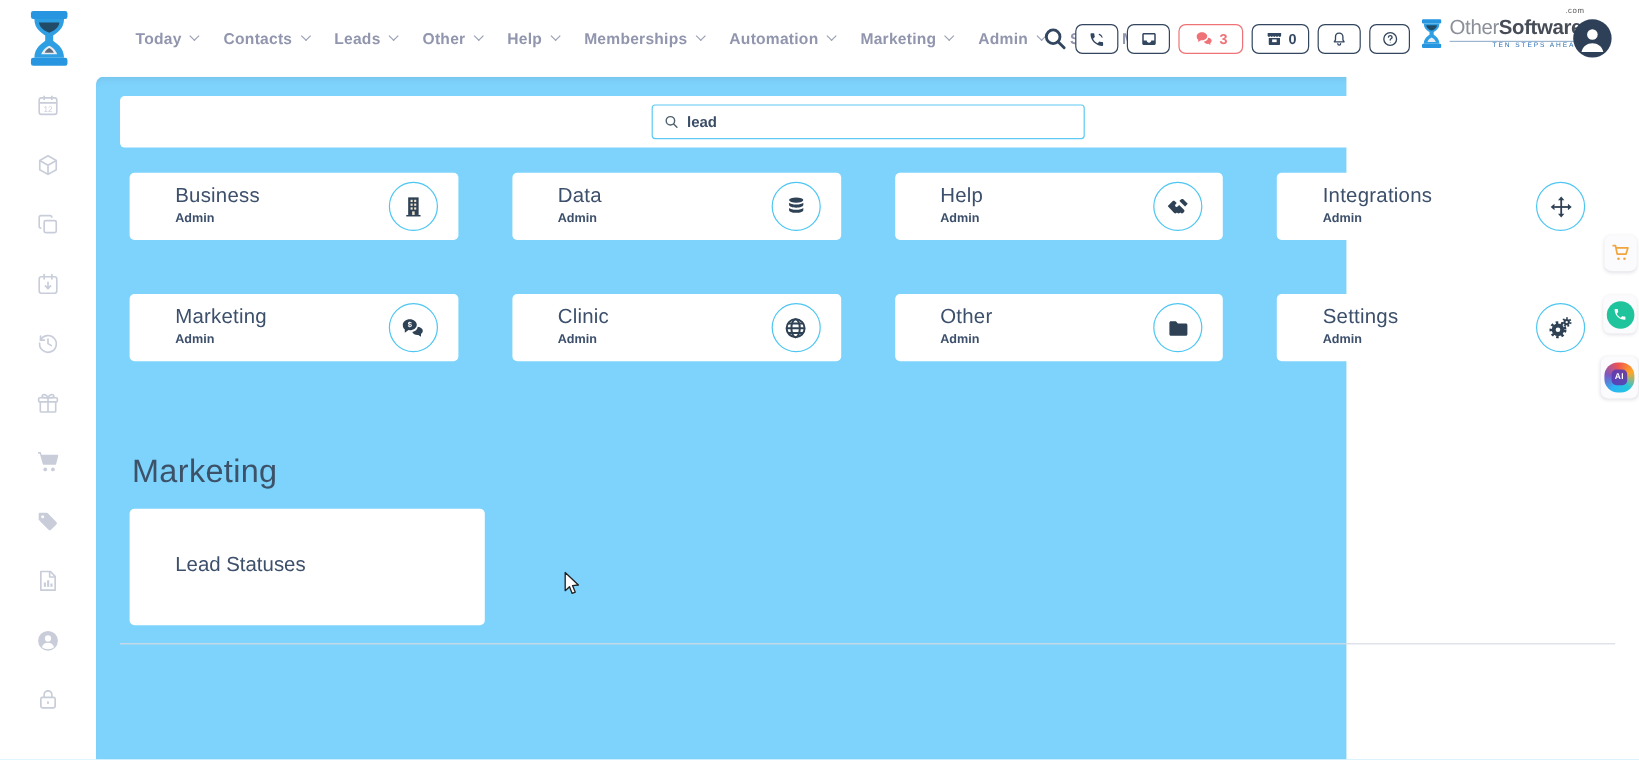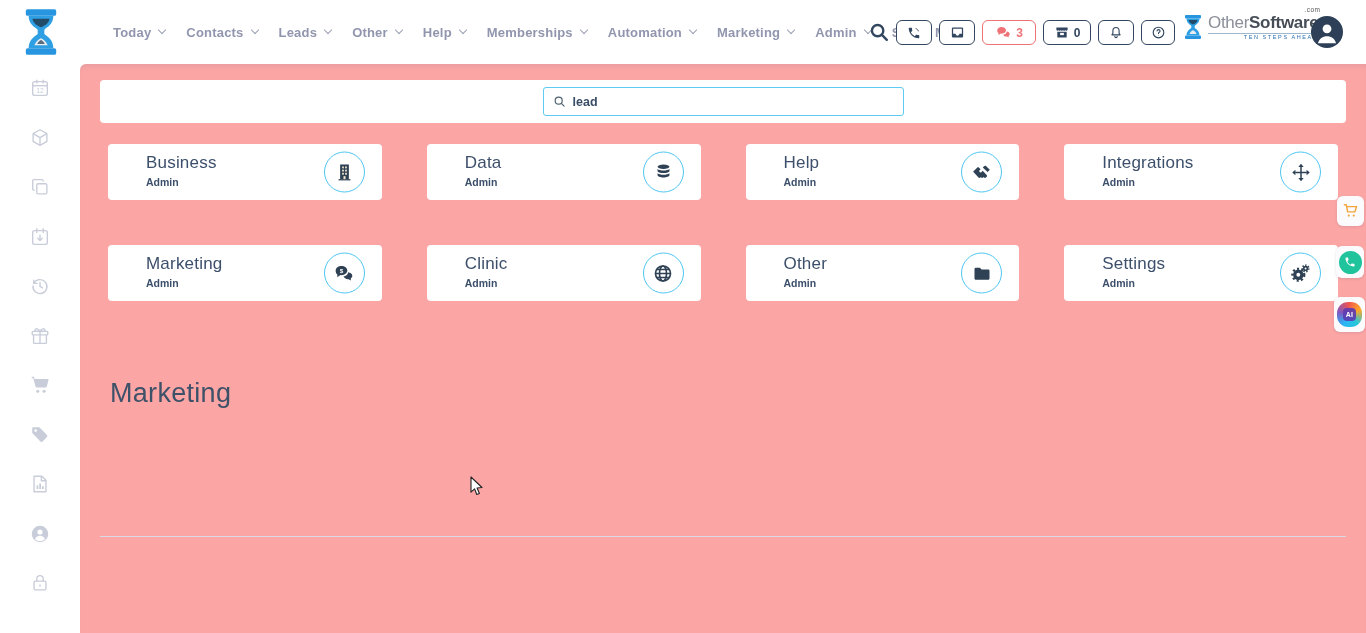--- a/index.html
+++ b/index.html
@@ -25,21 +25,21 @@
   .brand-tld { position:absolute; right:-2px; top:-7px; font-size:6.5px; color:#555; letter-spacing:.5px; }
   .brand-tag { font-size:5.5px; color:#2c6fb2; letter-spacing:1.6px; text-align:right; margin-top:2px; border-top:1px solid #9db6d0; padding-top:1px; }
   .avatar { position:absolute; left:1311px; top:16px; width:32px; height:32px; border-radius:50%; background:#2e4057; overflow:hidden; cursor:pointer; }
 
   
   .sidebar { position:absolute; left:0; top:64px; width:80px; height:569px; background:#ffffff; z-index:4; display:flex; flex-direction:column; align-items:center; padding-top:13px; gap:27.5px; }
   .side-item { width:22px; height:22px; color:#c8cdd9; cursor:pointer; }
   .side-item svg { display:block; }
 
   
-  .main { position:absolute; left:80px; top:64px; width:1286px; height:569px; background:#fca5a5; border-top-left-radius:6px; box-shadow:inset 0 6px 6px -5px rgba(90,100,130,.18); }
+  .main { position:absolute; left:80px; top:64px; width:1042px; height:569px; background:#7dd3fc; border-top-left-radius:6px; box-shadow:inset 0 6px 6px -5px rgba(90,100,130,.18); }
   .search-card { position:absolute; left:20px; top:16px; width:1246px; height:43px; background:#fff; border-radius:4px; }
   .search-box { position:relative; width:361px; height:29px; margin:7px auto 0; border:1px solid #5fcaf3; border-radius:3px; display:flex; align-items:center; padding-left:9px; gap:7px; background:#fff; }
   .search-box svg { color:#50626f; }
   .search-input { border:none; outline:none; flex:1; font-family:"Liberation Sans",sans-serif; font-size:12.5px; font-weight:600; color:#3a4d66; background:transparent; }
 
   .cards { position:absolute; left:28px; top:80px; width:1230px; display:grid; grid-template-columns:repeat(4,1fr); column-gap:15px; row-gap:18px;gap:45px; }
   .acard { position:relative; height:56px; background:#fff; border-radius:4px; cursor:pointer; }
   .acard .t { position:absolute; left:38px; top:9px; font-size:17px; color:#3c4f6b; font-weight:500; letter-spacing:.2px; }
   .acard .s { position:absolute; left:38px; top:32px; font-size:10.5px; font-weight:bold; color:#3c4f6b; }
   .icircle { position:absolute; right:17px; top:50%; transform:translateY(-50%); width:41px; height:41px; border:1.6px solid #4ec6f2; border-radius:50%; display:flex; align-items:center; justify-content:center; color:#2f4154; background:#fff; }
@@ -379,20 +379,23 @@
               <circle cx="17.8" cy="6.8" r="3" fill="currentColor"></circle>
               <circle cx="17.8" cy="6.8" r="3.7" fill="none" stroke="currentColor" stroke-width="1.8" stroke-dasharray="1.6 1.7"></circle>
               <circle cx="17.8" cy="6.8" r="1.1" fill="#fff"></circle>
             </svg>
         </div>
       </div>
     </div>
 
     <div class="sec-title">Marketing</div>
 
+    <div class="lead-card">
+      <div class="t">Lead Statuses</div>
+    </div>
 
     <div class="divider"></div>
   </div>
 
   <div class="float f-cart">
     <svg width="20" height="20" viewBox="0 0 24 24" fill="none" stroke="currentColor" stroke-width="1.7" stroke-linejoin="round" stroke-linecap="round">
         <path d="M4 4.5h2.3L8 13h8.7l2-6.3H7"></path>
         <circle cx="9.3" cy="17.5" r="1.3" fill="currentColor" stroke="none"></circle>
         <circle cx="15.3" cy="17.5" r="1.3" fill="currentColor" stroke="none"></circle>
       </svg>

